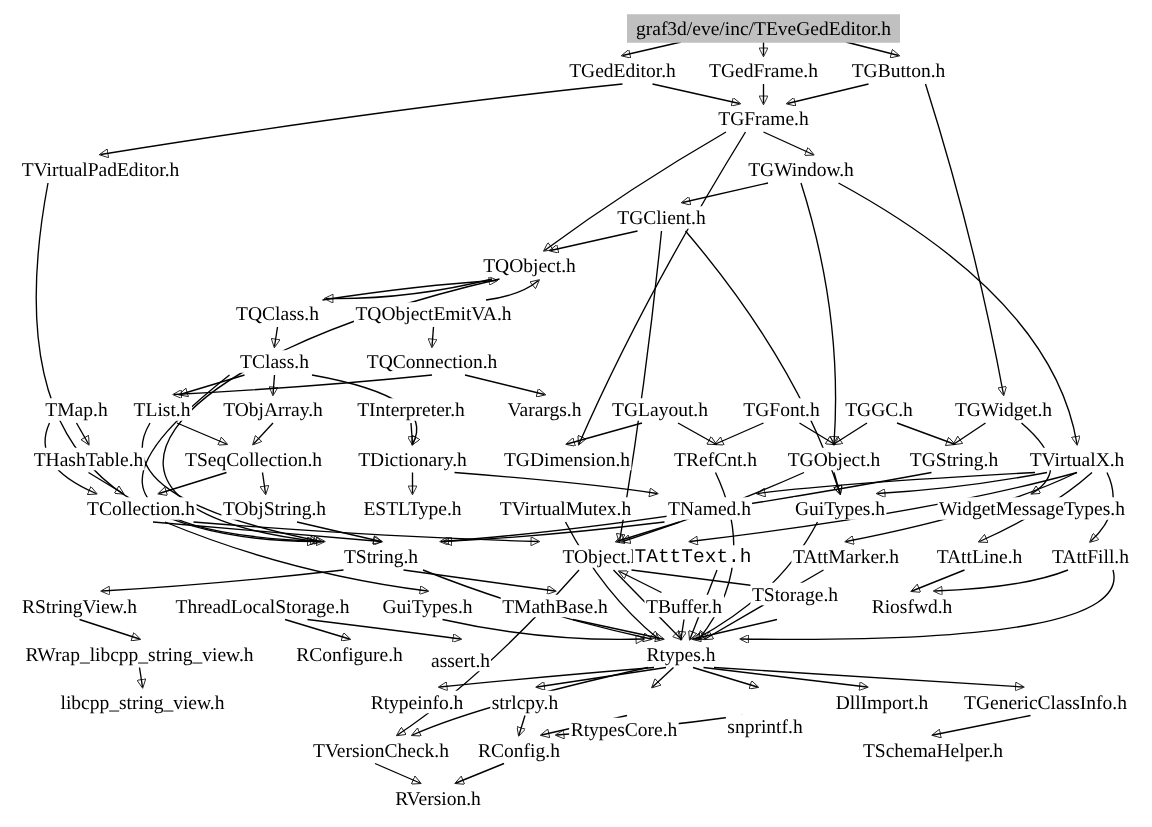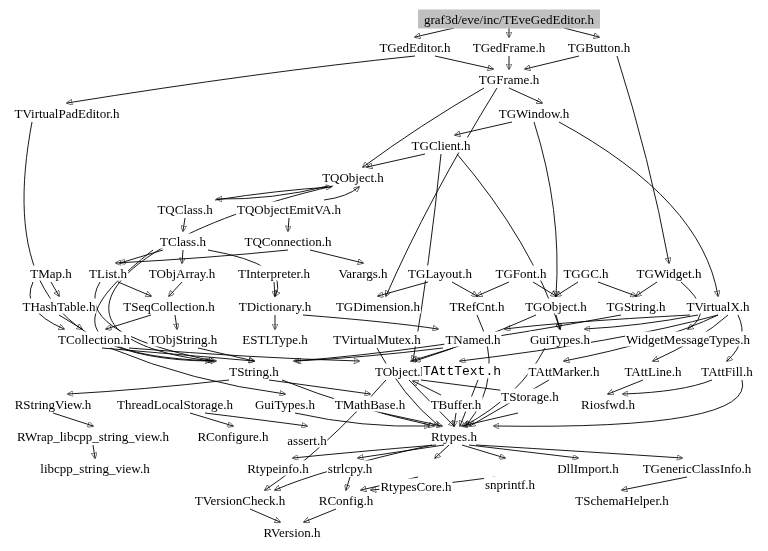--- a/index.html
+++ b/index.html
@@ -192,18 +192,18 @@
       <div class="node" style="left: 233px; top: 436px;">RConfigure.h</div>
       <div class="node" style="left: 307px; top: 440px;">assert.h</div>
       <div class="node" style="left: 454px; top: 436px;">Rtypes.h</div>
       <div class="node" style="left: 95px; top: 468px;">libcpp_string_view.h</div>
       <div class="node" style="left: 278px; top: 468px;">Rtypeinfo.h</div>
       <div class="node" style="left: 350px; top: 468px;">strlcpy.h</div>
       <div class="node" style="left: 416px; top: 468px; margin-top: 18px;">RtypesCore.h</div>
       <div class="node" style="left: 510px; top: 468px; margin-top: 16px;">snprintf.h</div>
       <div class="node" style="left: 588px; top: 468px;">DllImport.h</div>
       <div class="node" style="left: 697px; top: 468px;">TGenericClassInfo.h</div>
-      <div class="node" style="left: 240px; top: 500px;">TVersionCheck.h</div>
+      <div class="node" style="left: 254px; top: 500px;">TVersionCheck.h</div>
       <div class="node" style="left: 346px; top: 500px;">RConfig.h</div>
       <div class="node" style="left: 622px; top: 500px;">TSchemaHelper.h</div>
       <div class="node" style="left: 292px; top: 532px;">RVersion.h</div>
     </div>
 </div>
 
 </body></html>

